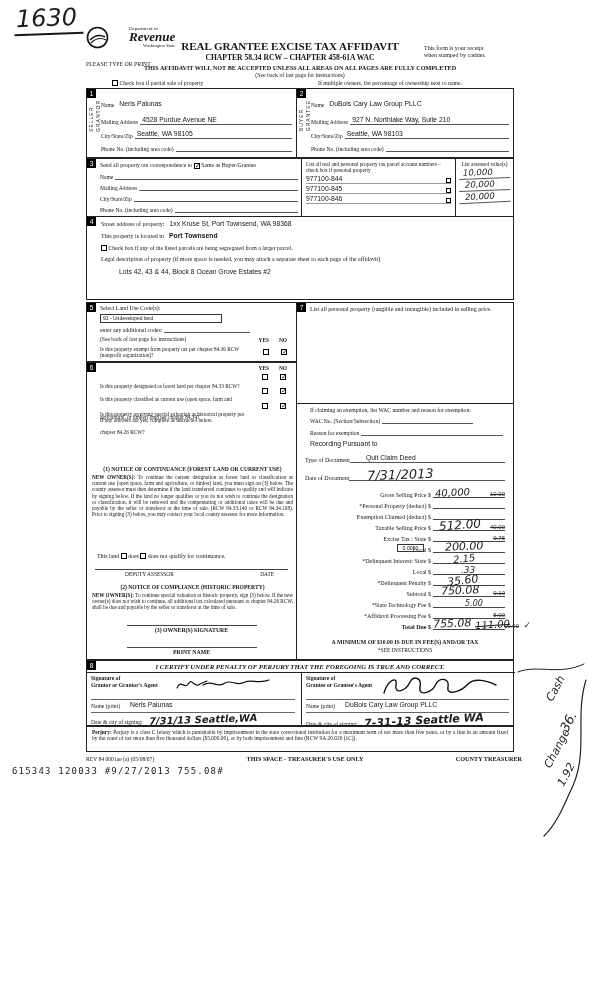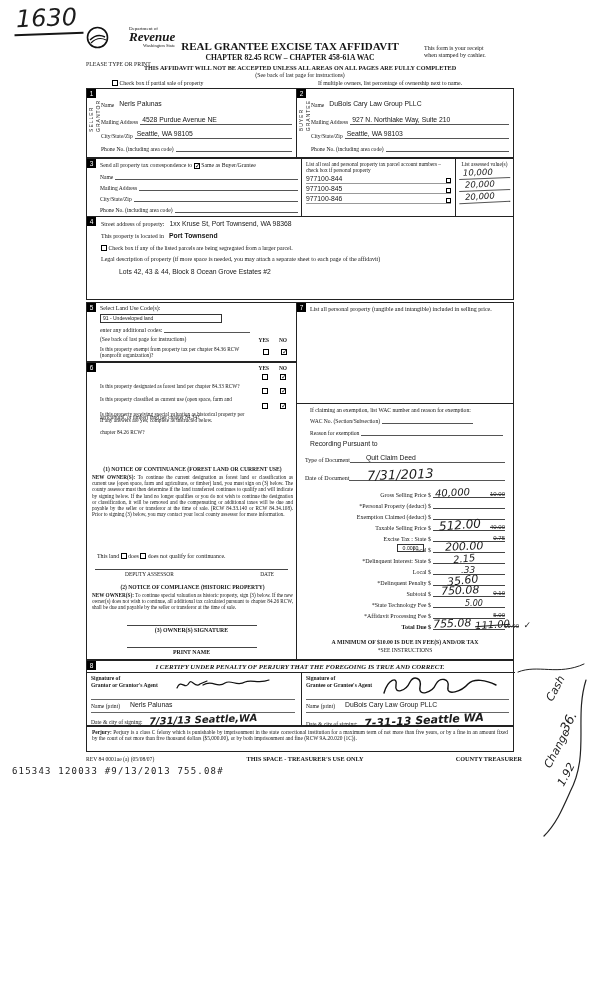--- a/index.html
+++ b/index.html
@@ -42,21 +42,21 @@
   </svg>
   <div>
     <div style="font-size:5px">Department of</div>
     <div class="b i" style="font-size:13px;line-height:12px">Revenue</div>
     <div style="font-size:4.6px;text-align:right">Washington State</div>
   </div>
 </div>
 <div class="abs" style="left:86px;top:61px;font-size:5.8px">PLEASE TYPE OR PRINT</div>
 
 <div class="abs b ctr" style="left:140px;top:40px;width:300px;font-size:11px">REAL GRANTEE EXCISE TAX AFFIDAVIT</div>
-<div class="abs b ctr" style="left:140px;top:53px;width:300px;font-size:7.6px">CHAPTER 82.45 RCW – CHAPTER 458-61A WAC</div>
+<div class="abs b ctr" style="left:140px;top:53px;width:300px;font-size:7.6px">CHAPTER 58.34 RCW – CHAPTER 458-61A WAC</div>
 <div class="abs" style="left:424px;top:45px;width:92px">
   <div class="s">This form is your receipt</div>
   <div class="s">when stamped by cashier.</div>
 </div>
 <div class="abs b ctr" style="left:88px;top:64px;width:424px;font-size:6.2px">THIS AFFIDAVIT WILL NOT BE ACCEPTED UNLESS ALL AREAS ON ALL PAGES ARE FULLY COMPLETED</div>
 <div class="abs ctr" style="left:88px;top:72px;width:424px;font-size:5.8px">(See back of last page for instructions)</div>
 <div class="abs" style="left:112px;top:80px;font-size:5.8px">
   <span class="cb"></span>
   <span>Check box if partial sale of property</span>
 </div>
@@ -410,21 +410,21 @@
     <span>Perjury is a class C felony which is punishable by imprisonment in the state correctional institution for a maximum term of not more than five years, or by a fine in an amount fixed by the court of not more than five thousand dollars ($5,000.00), or by both imprisonment and fine (RCW 9A.20.020 (1C)).</span>
   </div>
 </div>
 
 <div class="abs" style="left:86px;top:755px;width:436px;display:flex;justify-content:space-between;align-items:flex-end">
   <span style="font-size:5.6px">REV 84 0001ae (a) (05/08/07)</span>
   <span class="b" style="font-size:6.2px">THIS SPACE - TREASURER'S USE ONLY</span>
   <span class="b" style="font-size:6.2px">COUNTY TREASURER</span>
 </div>
 
-<div class="abs mono" style="left:12px;top:766px;font-size:9px;letter-spacing:1.2px;color:#222">615343 120033 #9/13/2013 755.08#</div>
+<div class="abs mono" style="left:12px;top:766px;font-size:9px;letter-spacing:1.2px;color:#222">615343 120033 #9/27/2013 755.08#</div>
 
 <div class="abs" style="left:514px;top:662px;width:86px;height:180px">
   <svg class="abs" style="left:0;top:0" width="86" height="180" viewBox="0 0 86 180">
     <path d="M72 18 C60 56,76 92,56 130 C48 148,42 162,30 174" stroke="#222" stroke-width="1.2" fill="none" stroke-linecap="round"></path>
     <path d="M4 10 C24 2,44 14,70 2" stroke="#222" stroke-width="1" fill="none" stroke-linecap="round"></path>
   </svg>
   <span class="abs hw" style="left:28px;top:20px;font-size:11px;transform:rotate(-62deg)">Cash</span>
   <span class="abs hw" style="left:44px;top:52px;font-size:13px;transform:rotate(-62deg)">36.</span>
   <span class="abs hw" style="left:22px;top:80px;font-size:11px;transform:rotate(-62deg)">Change</span>
   <span class="abs hw" style="left:40px;top:106px;font-size:11px;transform:rotate(-62deg)">1.92</span>

